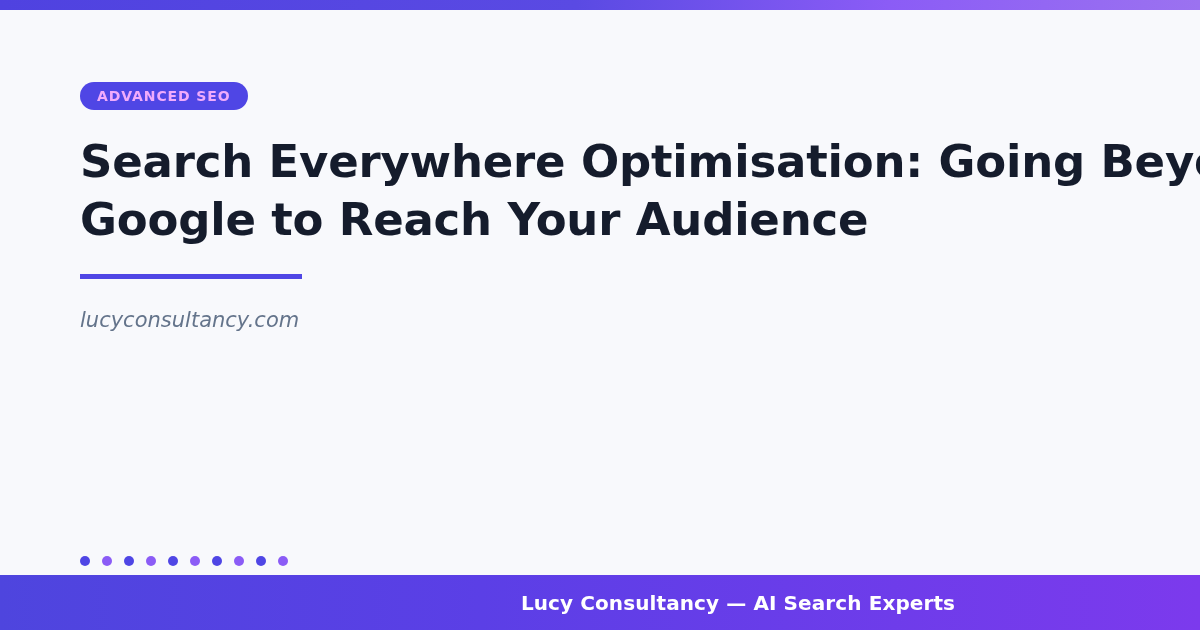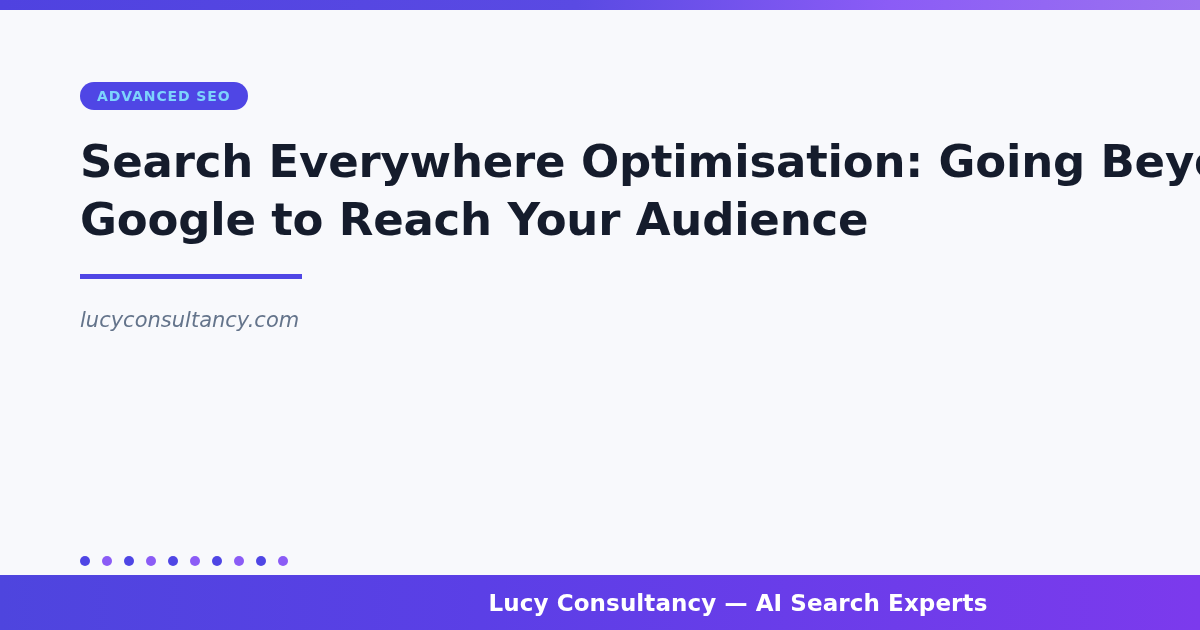--- a/index.html
+++ b/index.html
@@ -46,21 +46,21 @@
   .badge {
     position: absolute;
     top: 82px;
     left: 0;
     height: 28px;
     display: inline-flex;
     align-items: center;
     padding: 0 17px;
     border-radius: 999px;
     background: #4f46e5;
-    color: #7dd3fc;
+    color: #f0abfc;
     font-size: 14px;
     font-weight: 700;
     letter-spacing: 0.9px;
     line-height: 1;
     white-space: nowrap;
   }
 
   .headline {
     position: absolute;
     top: 133px;
@@ -122,21 +122,21 @@
     top: 575px;
     width: 1200px;
     height: 55px;
     background: linear-gradient(90deg, #4e45de 0%, #5b3fe6 40%, #7c3aed 100%);
     display: flex;
     align-items: center;
     justify-content: center;
   }
   .footer-text {
     color: #ffffff;
-    font-size: 23px;
+    font-size: 20px;
     font-weight: 700;
     letter-spacing: 0.1px;
     white-space: nowrap;
     transform: translateX(138px);
   }
 </style>
 </head>
 <body>
 
 <div class="card">

